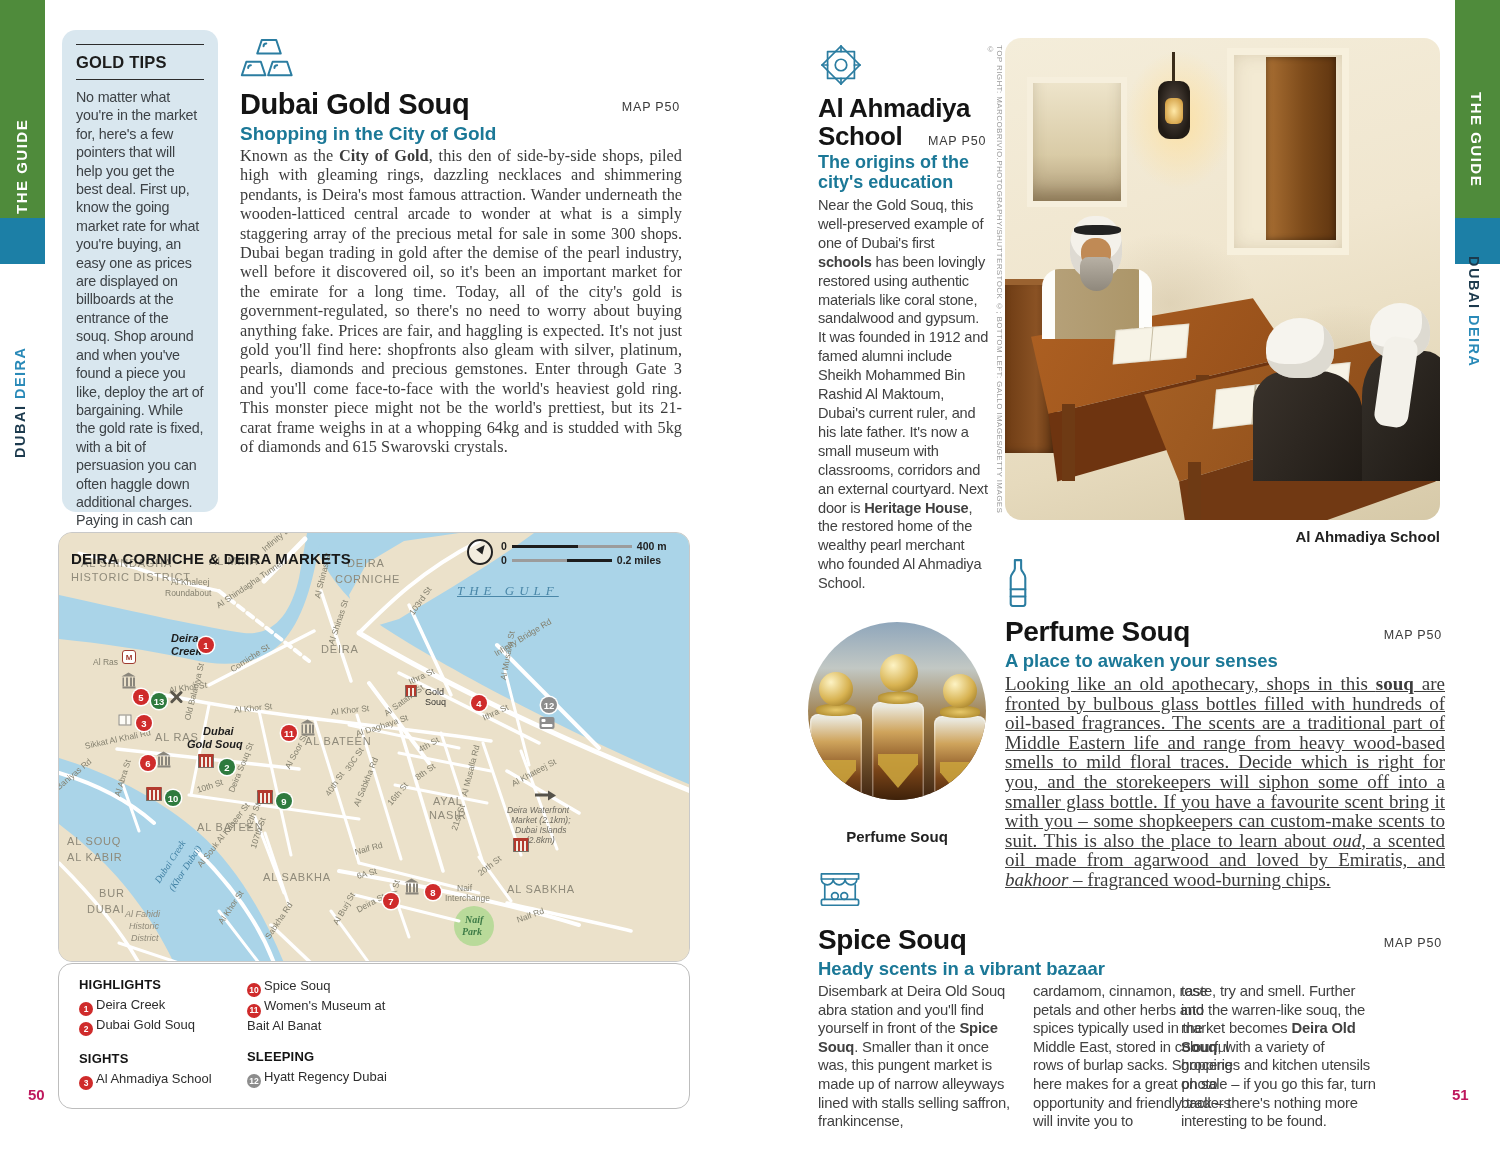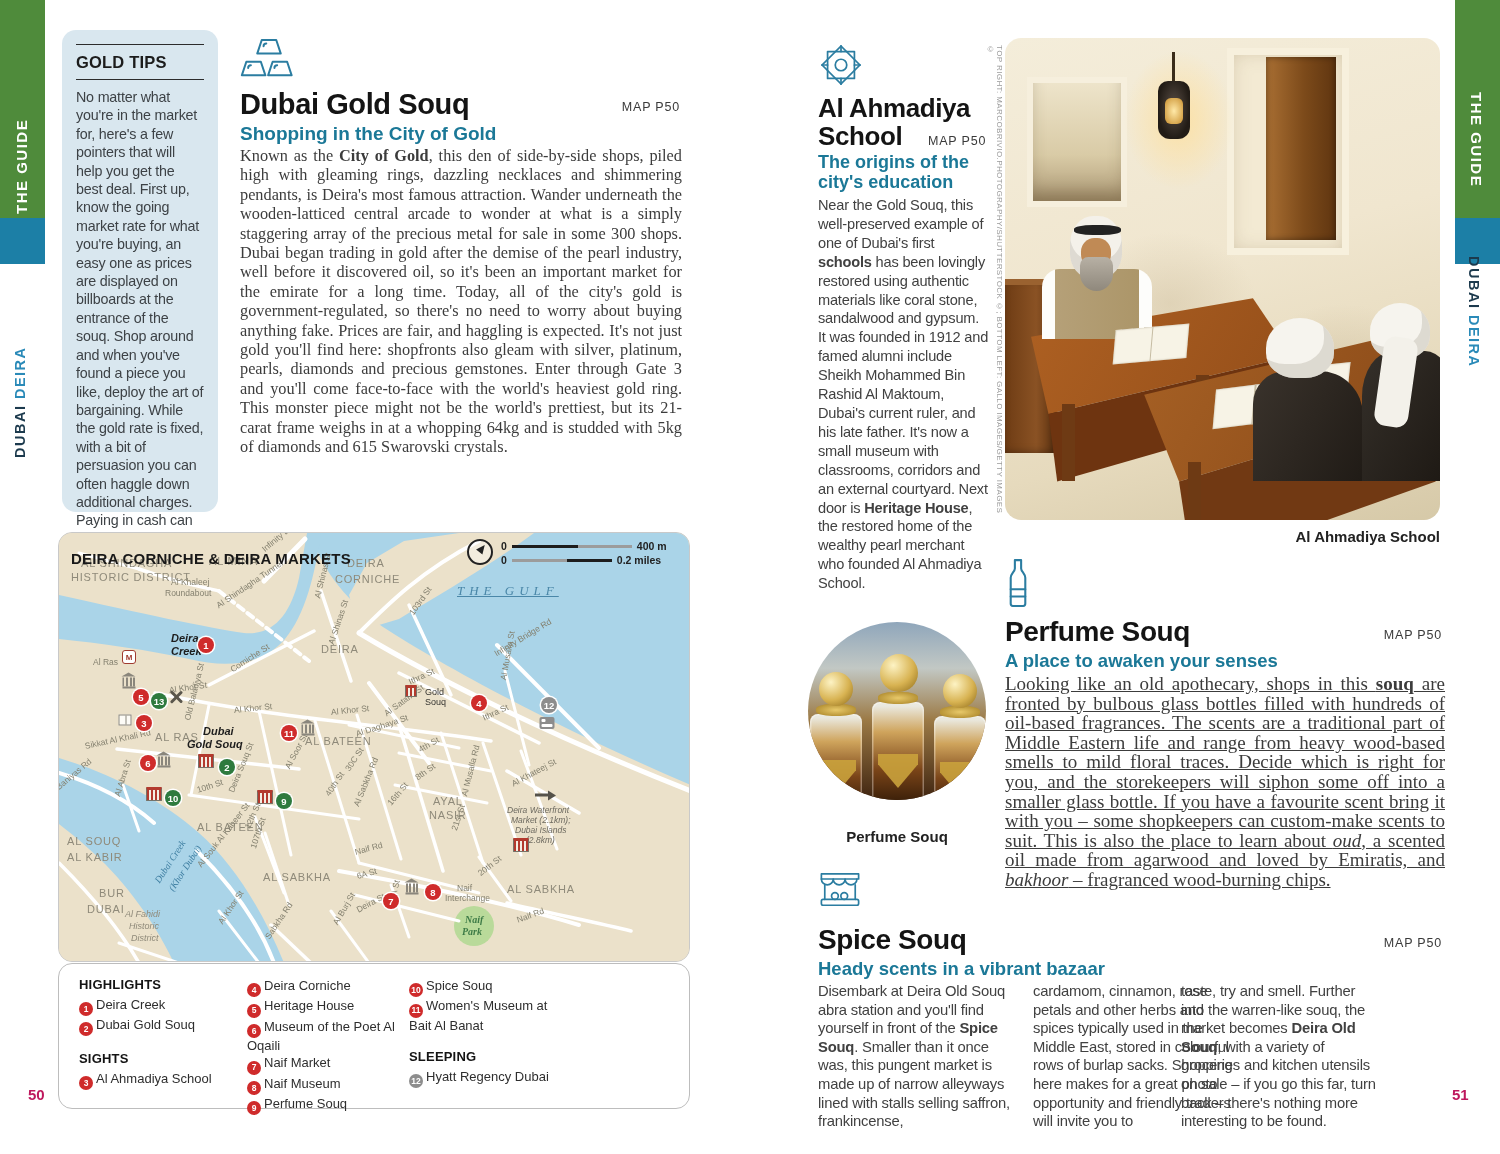--- a/index.html
+++ b/index.html
@@ -403,28 +403,20 @@
 
   <div class="legend">
       <div class="lcol c1">
         <div class="lhead">HIGHLIGHTS</div>
         <div class="lrow"><span class="mk r">1</span>Deira Creek</div>
         <div class="lrow"><span class="mk r">2</span>Dubai Gold Souq</div>
         <div class="lgap"></div>
         <div class="lhead">SIGHTS</div>
         <div class="lrow"><span class="mk r">3</span>Al Ahmadiya School</div>
       </div>
-      <div class="lcol c2">
-        <div class="lrow"><span class="mk r">4</span>Deira Corniche</div>
-        <div class="lrow"><span class="mk r">5</span>Heritage House</div>
-        <div class="lrow"><span class="mk r">6</span>Museum of the Poet Al Oqaili</div>
-        <div class="lrow"><span class="mk r">7</span>Naif Market</div>
-        <div class="lrow"><span class="mk r">8</span>Naif Museum</div>
-        <div class="lrow"><span class="mk r">9</span>Perfume Souq</div>
-      </div>
       <div class="lcol c3">
         <div class="lrow"><span class="mk r">10</span>Spice Souq</div>
         <div class="lrow"><span class="mk r">11</span>Women's Museum at Bait Al Banat</div>
         <div class="lgap"></div>
         <div class="lhead">SLEEPING</div>
         <div class="lrow"><span class="mk y">12</span>Hyatt Regency Dubai</div>
       </div>
     </div>
 
   <div class="pagenum l">50</div>

